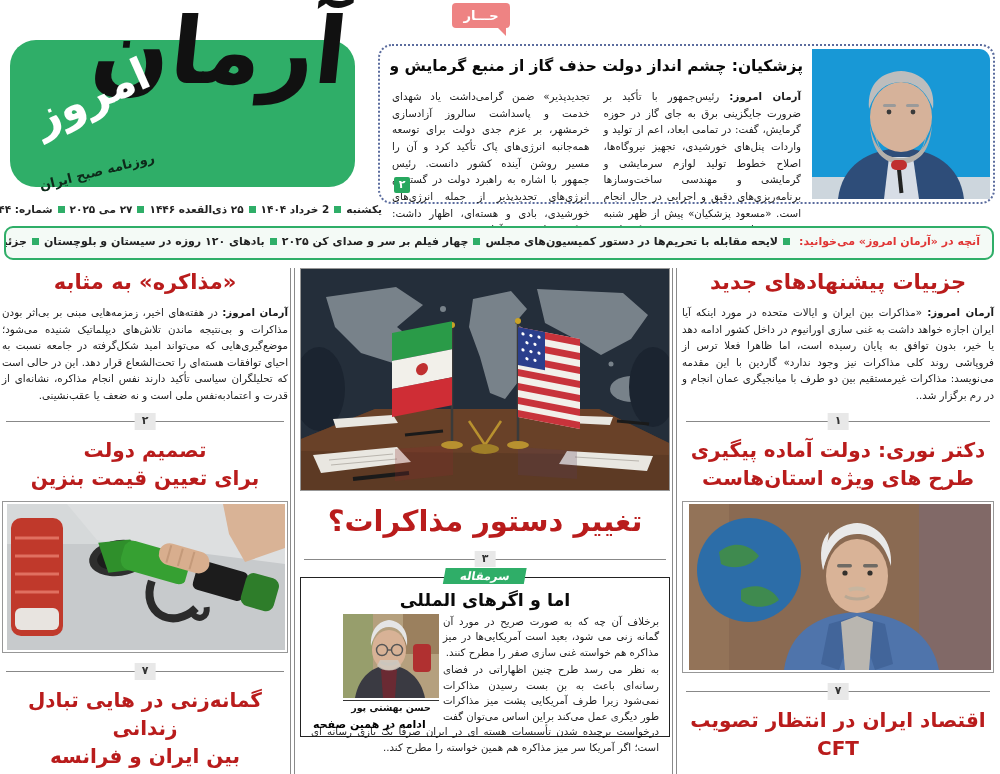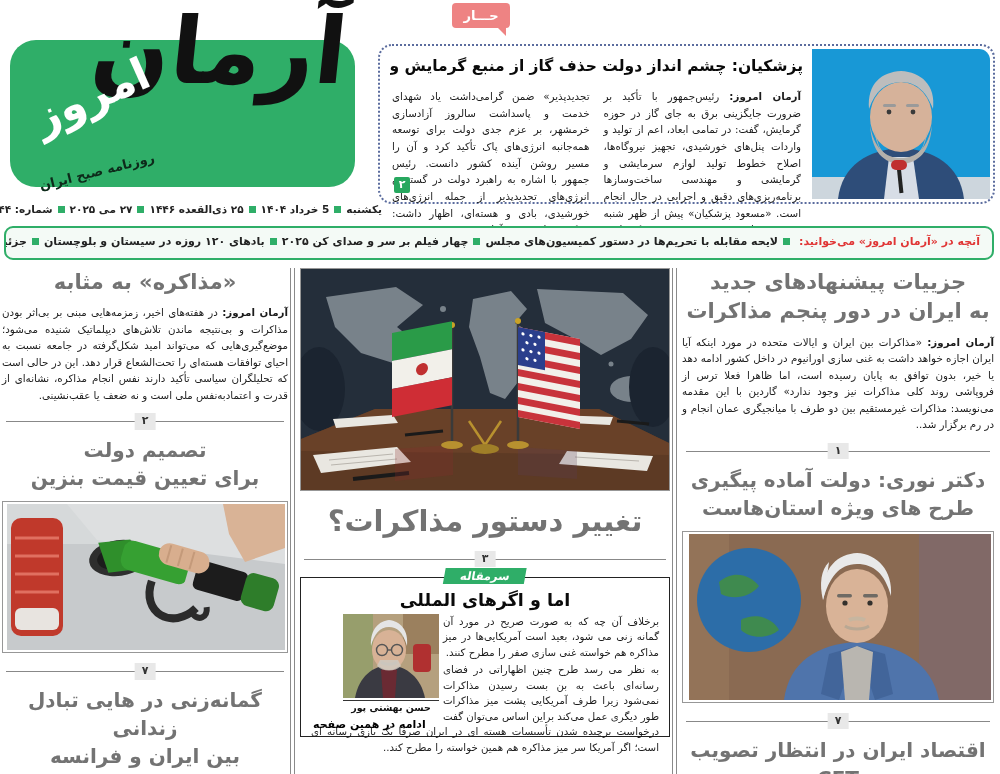--- a/index.html
+++ b/index.html
@@ -39,21 +39,21 @@
   
   .teaser{position:absolute;left:4px;top:226px;width:990px;height:34px;box-sizing:border-box;
           border:2px solid #2fae68;border-radius:9px;background:#f4faf6;
           padding:7px 12px 0 12px;font-size:11px;font-weight:bold;color:#222;
           white-space:nowrap;overflow:hidden;}
   .teaser-label{color:#e03535;margin-left:4px;}
   
   .vsep{position:absolute;top:268px;height:506px;width:3px;
         border-left:1px solid #8a8a8a;border-right:1px solid #8a8a8a;}
   .col{position:absolute;top:268px;}
-  .hl{font-weight:bold;text-align:center;color:#737373;line-height:1.4;}
+  .hl{font-weight:bold;text-align:center;color:#b91c1c;line-height:1.4;}
   .hl-21{font-size:21px;}
   .hl-20{font-size:20px;}
   .hl-30{font-size:29px;line-height:1.3;}
   .body-txt{font-size:10.3px;line-height:1.6;text-align:justify;color:#1c1c1c;margin-top:7px;}
   .divider{position:relative;border-top:1px solid #888;margin:18px 4px 4px 4px;}
   .divider span{position:absolute;top:-9px;left:50%;transform:translateX(-50%);
                 background:#e8e8e8;color:#333;font-size:11px;font-weight:bold;
                 padding:1px 7px;line-height:1.3;}
   .photo-frame{border:1px solid #979797;background:#fff;padding:2px;margin-top:9px;
                font-size:0;line-height:0;}
@@ -75,21 +75,21 @@
 <body>
 
 <div class="page">
 
   <div class="logo-box">
     <div class="logo-main">آرمان</div>
     <div class="logo-sub">امروز</div>
     <div class="logo-tag">روزنامه صبح ایران</div>
   </div>
   <div class="ad-tag">جـــار</div>
-  <div class="dateline"><span>یکشنبه</span><span class="sq"></span><span>5 خرداد ۱۴۰۴</span><span class="sq"></span><span>۲۵ ذی‌القعده ۱۴۴۶</span><span class="sq"></span><span>۲۷ می ۲۰۲۵</span><span class="sq"></span><span>شماره: ۴۷۴۴</span></div>
+  <div class="dateline"><span>یکشنبه</span><span class="sq"></span><span>2 خرداد ۱۴۰۴</span><span class="sq"></span><span>۲۵ ذی‌القعده ۱۴۴۶</span><span class="sq"></span><span>۲۷ می ۲۰۲۵</span><span class="sq"></span><span>شماره: ۴۷۴۴</span></div>
 
   <div class="top-story">
     <div class="ts-photo">
       <svg width="178" height="150" viewBox="0 0 178 150">
         <rect width="178" height="150" fill="#1898d6"></rect>
         <rect x="0" y="128" width="178" height="22" fill="#cdd6dd"></rect>
         <path d="M26,150 C30,116 56,101 89,99 C122,101 148,116 152,150 Z" fill="#2e4d79"></path>
         <path d="M72,150 L77,108 L101,108 L107,150 Z" fill="#d7dde6"></path>
         <ellipse cx="89" cy="68" rx="31" ry="35" fill="#d6b29a"></ellipse>
         <path d="M57,60 C55,34 70,23 89,22 C109,23 124,36 121,60 C114,41 103,33 89,33 C74,33 63,42 57,60 Z" fill="#bdbdbd"></path>
@@ -114,21 +114,20 @@
   <div class="teaser">
     <span class="teaser-label">آنچه در «آرمان امروز» می‌خوانید:</span><span><span class="sq"></span><span>لایحه مقابله با تحریم‌ها در دستور کمیسیون‌های مجلس</span><span class="sq"></span><span>چهار فیلم بر سر و صدای کن ۲۰۲۵</span><span class="sq"></span><span>بادهای ۱۲۰ روزه در سیستان و بلوچستان</span><span class="sq"></span><span>جزئیات پروژه عجیب شبیه‌سازی جهنم در فومن!</span></span>
   </div>
 
   <div class="vsep" style="left:290px;"></div>
   <div class="vsep" style="left:672px;"></div>
 
   <div class="col" style="left:682px;width:312px;">
     <div class="hl hl-21">
       <div>جزییات پیشنهادهای جدید</div>
-      <div>به ایران در دور پنجم مذاکرات</div>
     </div>
     <div class="body-txt">
       <b>آرمان امروز:</b>
       <span>«مذاکرات بین ایران و ایالات متحده در مورد اینکه آیا ایران اجازه خواهد داشت به غنی سازی اورانیوم در داخل کشور ادامه دهد یا خیر، بدون توافق به پایان رسیده است، اما ظاهرا فعلا ترس از فروپاشی روند کلی مذاکرات نیز وجود ندارد» گاردین با این مقدمه می‌نویسد: مذاکرات غیرمستقیم بین دو طرف با میانجیگری عمان انجام و در رم برگزار شد..</span>
     </div>
     <div class="divider">
         <span>۱</span>
       </div>
     <div class="hl hl-20" style="margin-top:14px;">
       <div>دکتر نوری: دولت آماده پیگیری</div>

